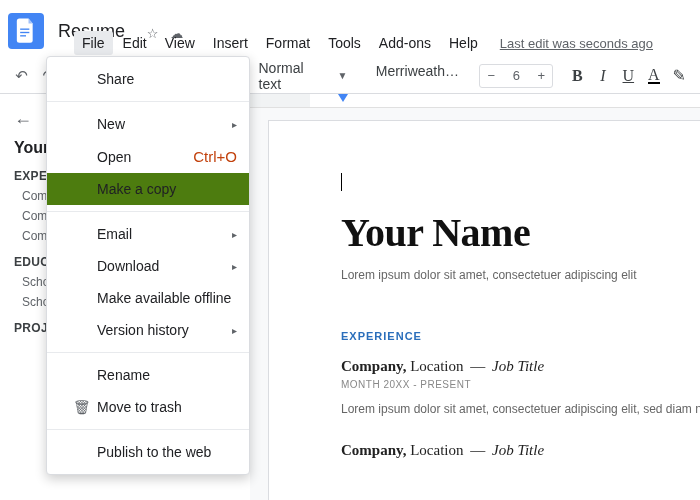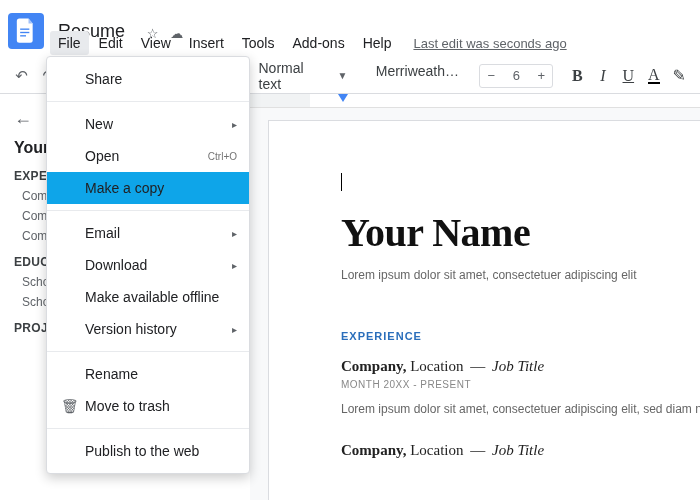--- a/index.html
+++ b/index.html
@@ -10,21 +10,21 @@
 .docs-logo { width: 36px; height: 36px; background: #4285f4; border-radius: 4px; display: flex; align-items: center; justify-content: center; margin-right: 10px; }
 .docs-logo svg { width: 20px; height: 26px; }
 .title-col { flex: 0 0 auto; }
 .doc-title { font-size: 18px; color: #202124; padding: 1px 4px; }
 .title-icons { display: inline-flex; gap: 12px; margin-left: 14px; color: #5f6368; vertical-align: middle; }
 .title-icons span { cursor: pointer; }
 
 
 .menubar { position: absolute; top: 30px; left: 50px; display: flex; align-items: center; gap: 2px; height: 26px; }
 .menubar .mi { padding: 4px 8px; color: #202124; font-size: 14px; cursor: pointer; border-radius: 3px; }
-.menubar .mi.active { background: #e8eaed; }
+.menubar .mi.active { background: #e8eaed; margin-left: 24px; }
 .last-edit { margin-left: 12px; color: #5f6368; text-decoration: underline; font-size: 13px; cursor: pointer; }
 
 
 .toolbar { position: absolute; top: 58px; left: 0; right: 0; height: 36px; border-bottom: 1px solid #dadce0; display: flex; align-items: center; padding: 0 10px; gap: 4px; color: #5f6368; }
 .tbtn { width: 26px; height: 26px; display: flex; align-items: center; justify-content: center; cursor: pointer; border-radius: 3px; font-size: 15px; }
 .tsep { width: 1px; height: 20px; }
 .style-dd, .font-dd { display: flex; align-items: center; gap: 18px; padding: 0 8px; height: 26px; font-size: 14px; color: #3c4043; cursor: pointer; }
 .style-dd { min-width: 96px; }
 .font-dd { min-width: 106px; flex-direction: column; }
 .size-box { display: flex; align-items: center; border: 1px solid #dadce0; border-radius: 3px; height: 24px; }
@@ -40,25 +40,25 @@
 
 
 .outline { position: absolute; top: 100px; left: 0; width: 48px; bottom: 0; padding: 8px 0 0 14px; color: #5f6368; overflow: hidden; }
 .outline .back { font-size: 18px; margin-bottom: 10px; cursor: pointer; }
 .outline .h1 { font-size: 16px; font-weight: 600; color: #202124; margin-bottom: 10px; white-space: nowrap; }
 .outline .h2 { font-size: 12px; font-weight: 700; color: #3c4043; margin: 12px 0 6px; white-space: nowrap; letter-spacing: 0.3px; }
 .outline .li { font-size: 12px; color: #5f6368; margin: 6px 0 6px 8px; white-space: nowrap; }
 
 
 .dropdown { position: absolute; top: 56px; left: 46px; width: 204px; background: #fff; border: 1px solid #dadce0; border-radius: 4px; box-shadow: 0 4px 12px rgba(0,0,0,0.2); padding: 6px 0; z-index: 100; }
-.dd-item { display: flex; align-items: center; padding: 8px 12px 8px 14px; font-size: 14px; color: #202124; cursor: pointer; position: relative; }
-.dd-item:hover, .dd-item.hover { background: #0ea5e9; }
+.dd-item { display: flex; align-items: center; padding: 8px 12px 8px 26px; font-size: 14px; color: #202124; cursor: pointer; position: relative; }
+.dd-item:hover, .dd-item.hover { background: #4d7c0f; }
 .dd-item .dd-icon { width: 24px; color: #5f6368; font-size: 14px; }
 .dd-item .dd-label { flex: 1; }
-.dd-item .dd-short { color: #737373; font-size: 10px; }
+.dd-item .dd-short { color: #c2410c; font-size: 15px; }
 .dd-item .dd-arrow { color: #5f6368; font-size: 10px; }
 .dd-sep { height: 1px; background: #e8eaed; margin: 6px 0; }
 
 
 .canvas { position: absolute; top: 108px; left: 250px; right: 0; bottom: 0; background: #f8f9fa; overflow: hidden; }
 .page { position: absolute; top: 12px; left: 18px; width: 640px; min-height: 700px; background: #fff; border: 1px solid #dadce0; padding: 52px 72px 40px 72px; font-family: Georgia, 'Times New Roman', serif; color: #222; }
 .cursor-line { width: 1px; height: 18px; background: #000; margin-bottom: 18px; }
 .doc-name { font-size: 40px; font-weight: 700; letter-spacing: -0.5px; color: #111; margin-bottom: 12px; }
 .doc-sub { font-size: 12px; color: #666; font-family: Arial, sans-serif; margin-bottom: 48px; }
 .sec-head { font-size: 11px; font-weight: 700; letter-spacing: 1px; color: #2a6ebb; font-family: Arial, sans-serif; margin-bottom: 16px; }
@@ -91,20 +91,21 @@
       <span>☁</span>
     </span>
   </div>
 </div>
 
 <div class="menubar">
   <div class="mi active">File</div>
   <div class="mi">Edit</div>
   <div class="mi">View</div>
   <div class="mi">Insert</div>
+  <div class="mi">Format</div>
   <div class="mi">Tools</div>
   <div class="mi">Add-ons</div>
   <div class="mi">Help</div>
   <div class="last-edit">Last edit was seconds ago</div>
 </div>
 
 <div class="toolbar">
   <div class="tbtn">↶</div>
   <div class="tbtn">↷</div>
   <div class="tsep"></div>

